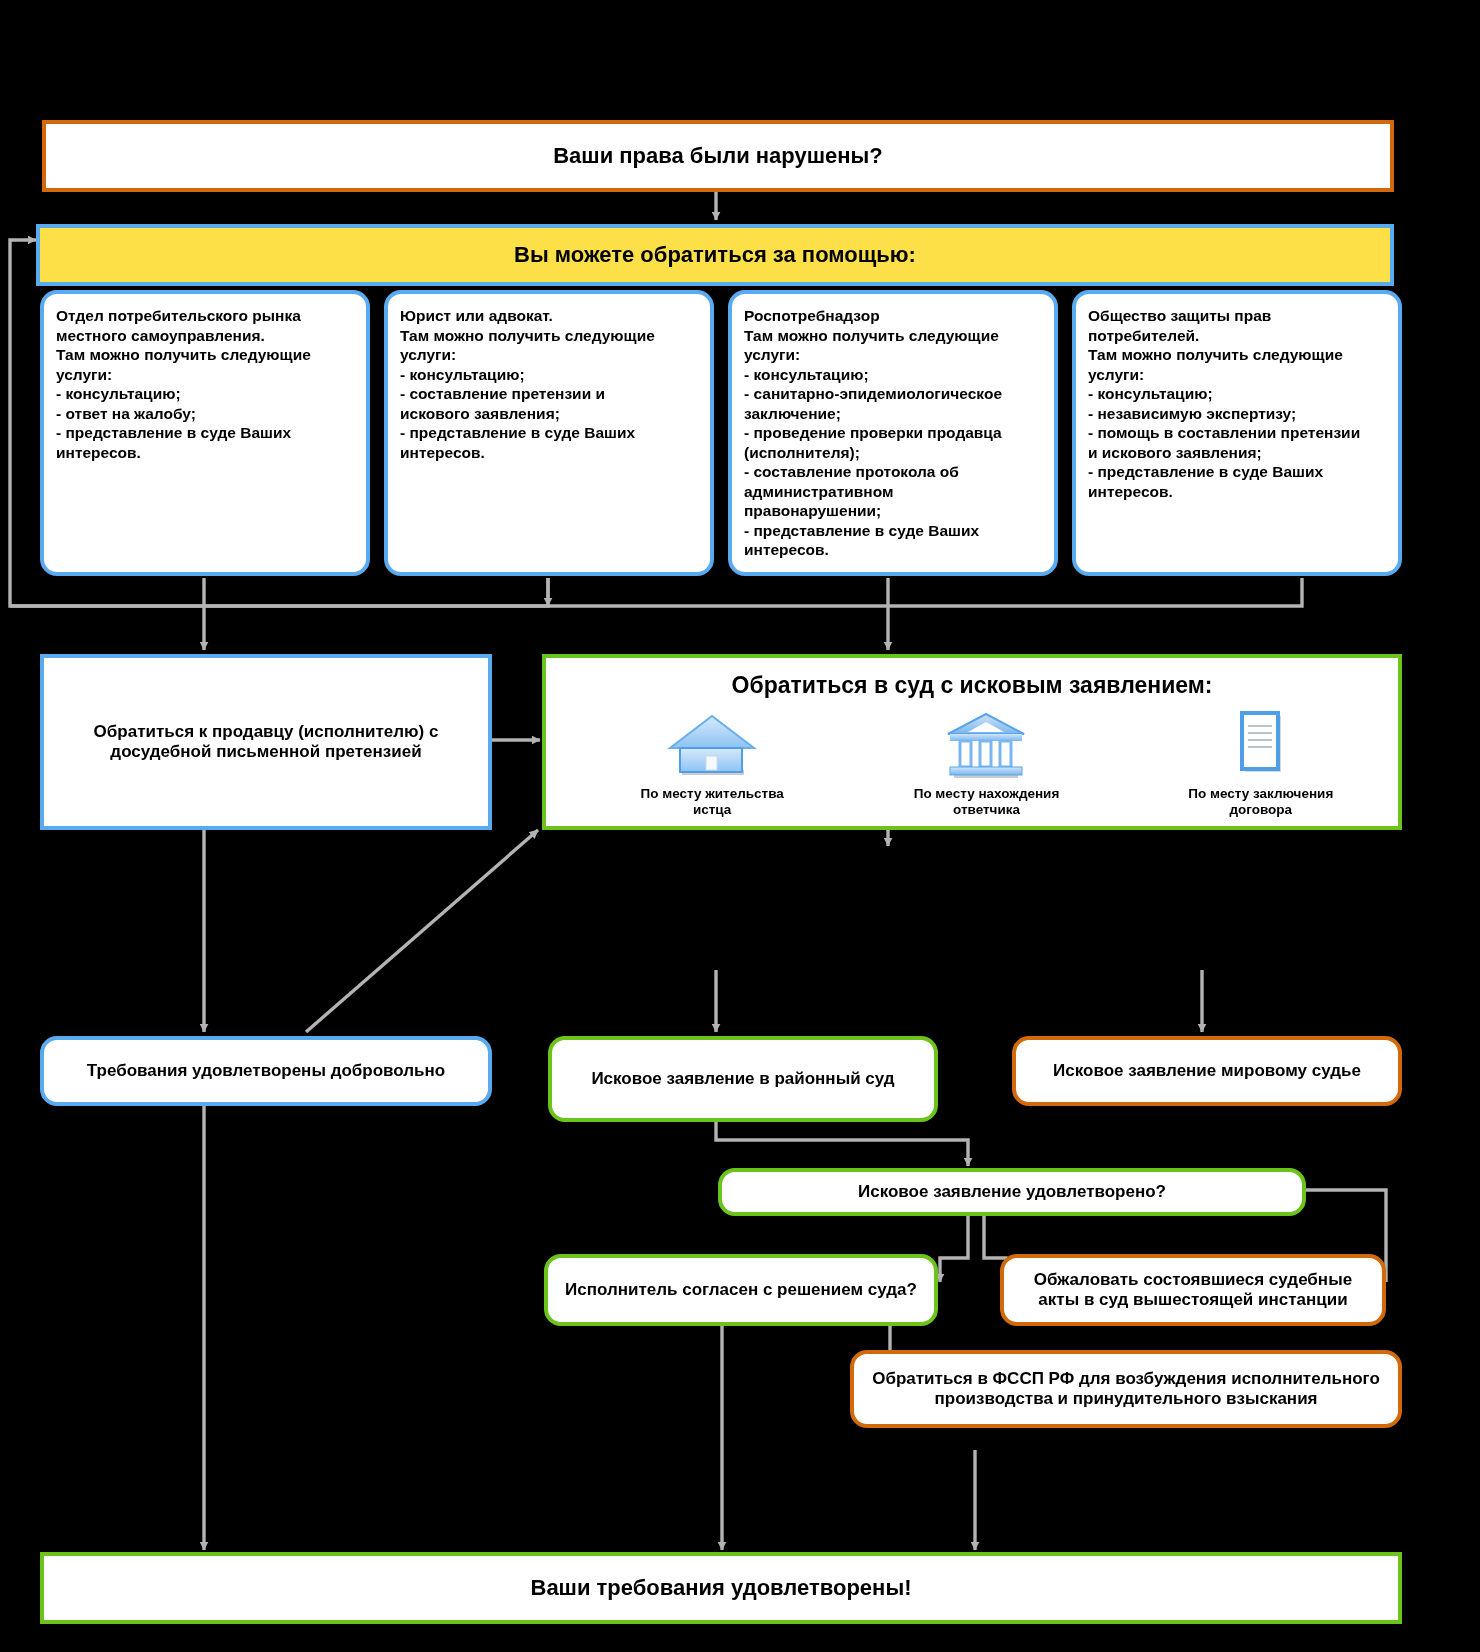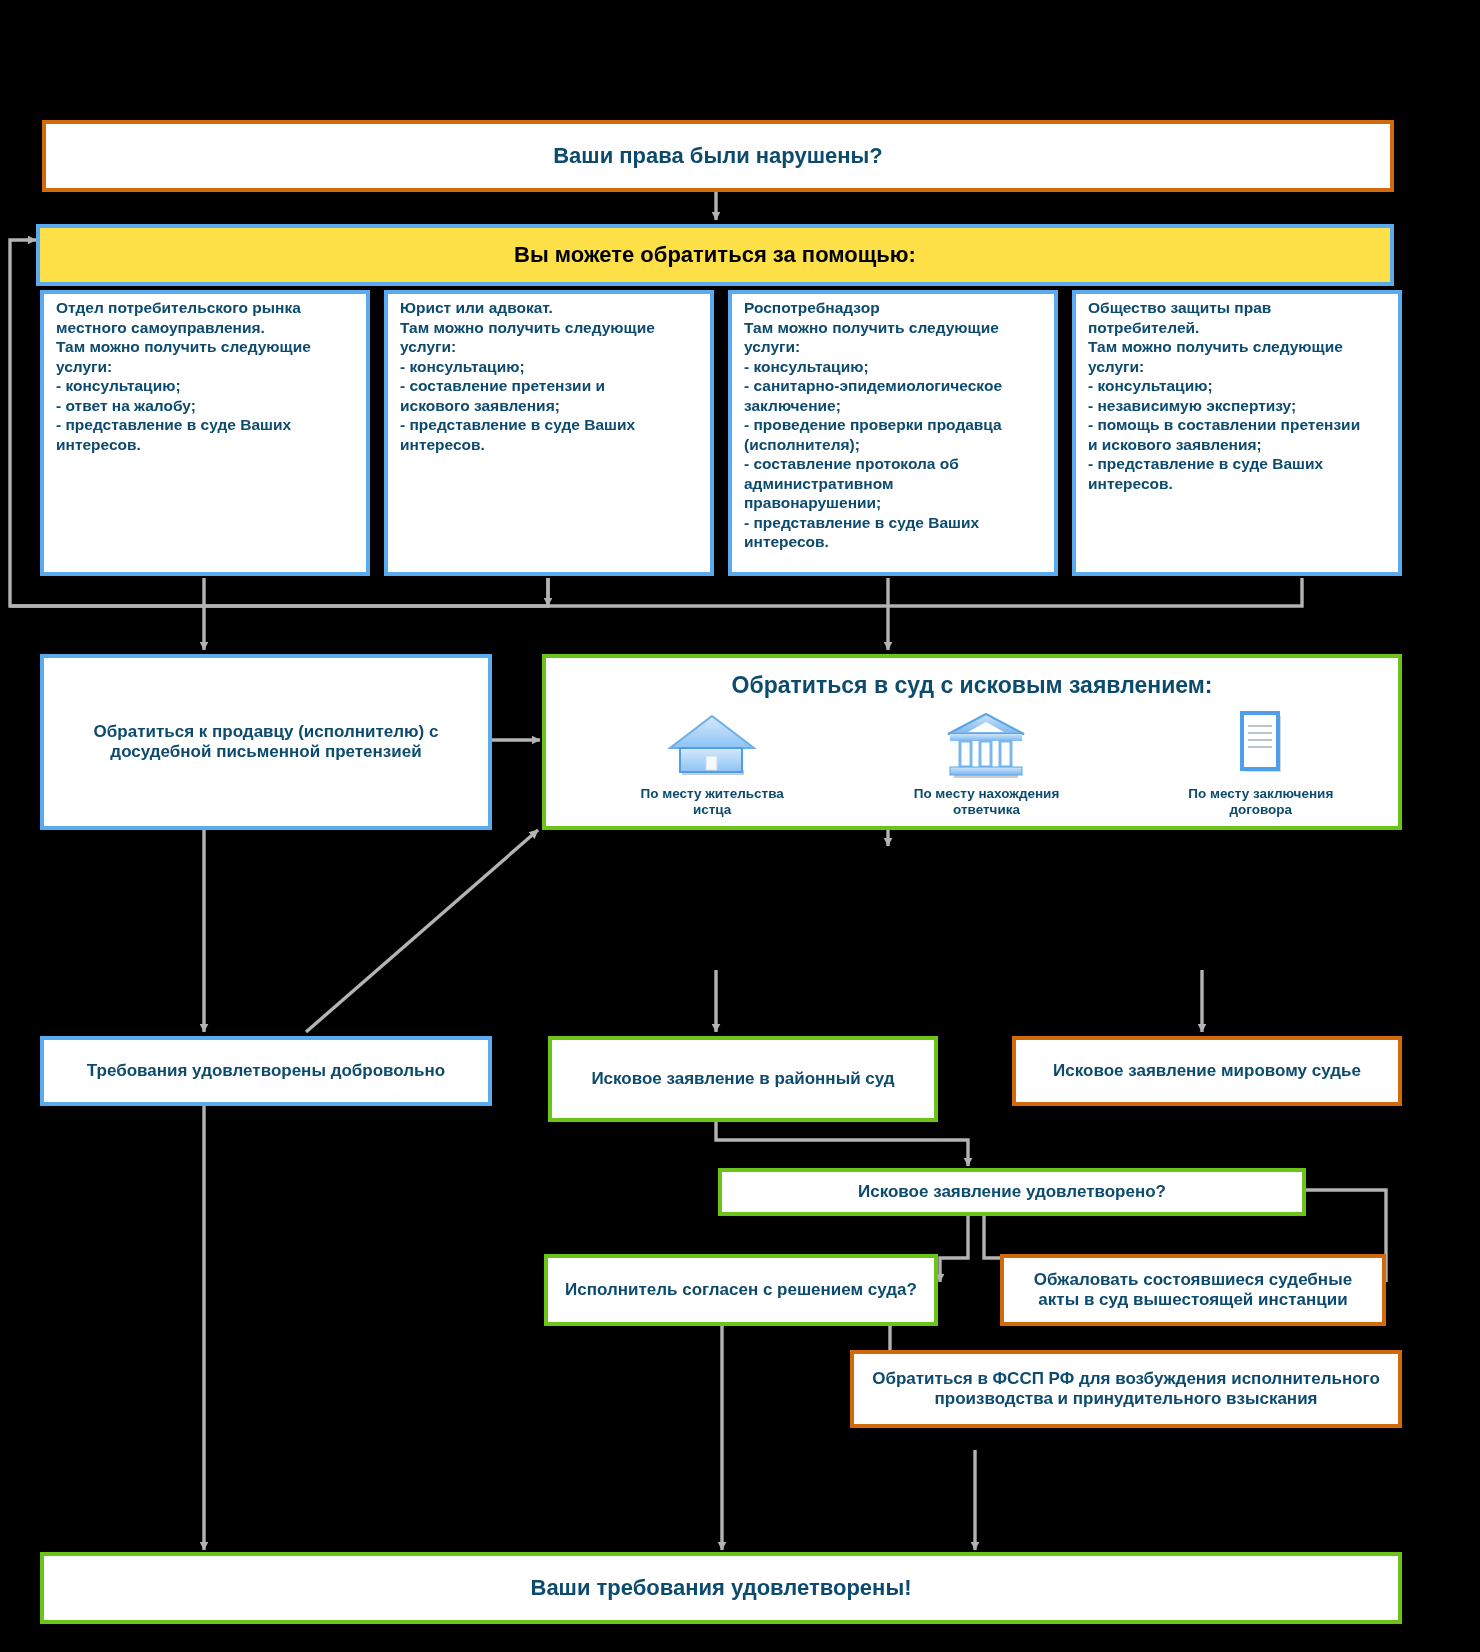--- a/index.html
+++ b/index.html
@@ -7,37 +7,37 @@
     width:1480px;height:1652px;position:relative;
     font-family:"Liberation Sans","DejaVu Sans",sans-serif;
     color:#000;overflow:hidden;
   }
   #canvas{position:absolute;inset:0;}
   svg#wires{position:absolute;left:0;top:0;width:1480px;height:1652px;pointer-events:none;}
 
   .node{
     position:absolute;background:#ffffff;box-sizing:border-box;
     display:flex;flex-direction:column;justify-content:center;
-    font-weight:bold;color:#0c4a6e;
+    font-weight:bold;color:#000000;
   }
   .b-blue  {border:4px solid #5aaaf0;}
   .b-green {border:4px solid #6cc41b;}
   .b-orange{border:4px solid #d2690a;}
 
   .center{align-items:center;text-align:center;}
   .left{align-items:flex-start;text-align:left;}
 
   .title-xl{font-size:22px;}
   .title-lg{font-size:23px;}
   .title-md{font-size:17px;}
   .body-sm{font-size:15.5px;line-height:19.5px;}
   .caption{font-size:13.5px;line-height:16px;font-weight:bold;text-align:center;}
 
   .pad-lg{padding:10px 18px;}
-  .pad-sm{padding:4px 12px;}
+  .pad-sm{padding:12px 12px;border-radius:17px;}
 
   .col-text{white-space:pre-line;}
 
   
   .group-head{
     position:absolute;background:#fde047;border:4px solid #5aaaf0;box-sizing:border-box;
     display:flex;align-items:center;justify-content:center;font-weight:bold;font-size:22px;
   }
 
   

